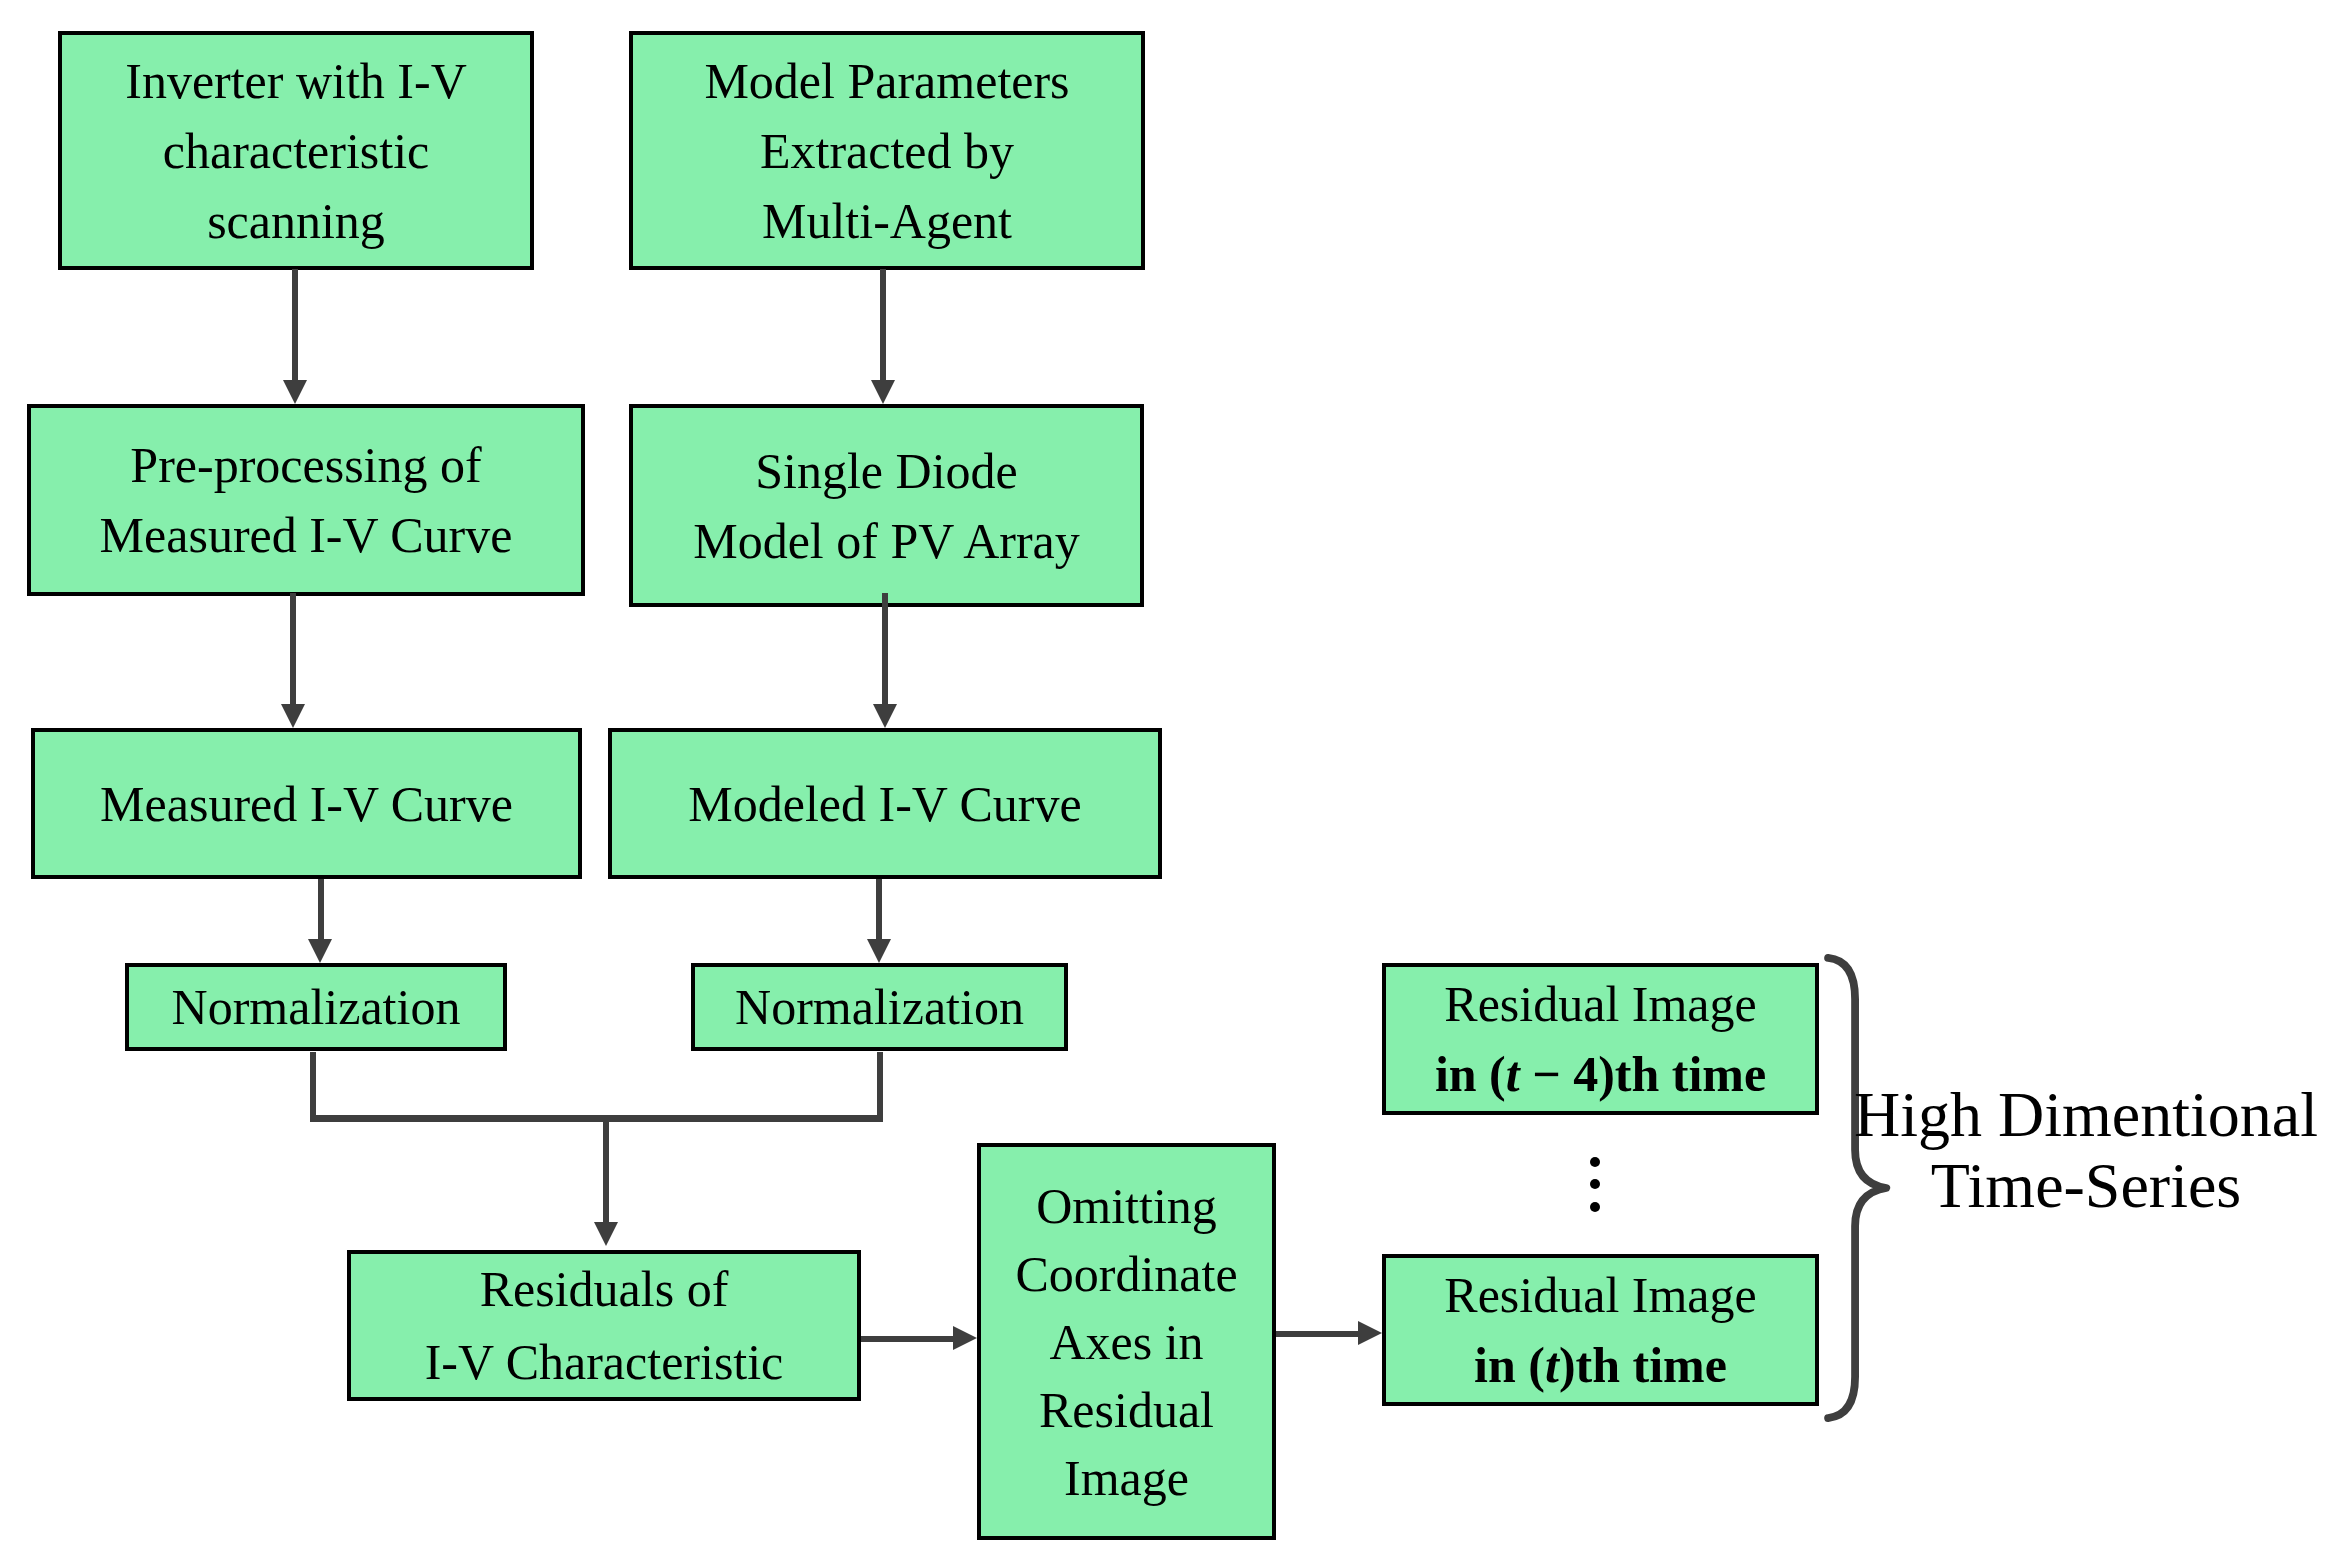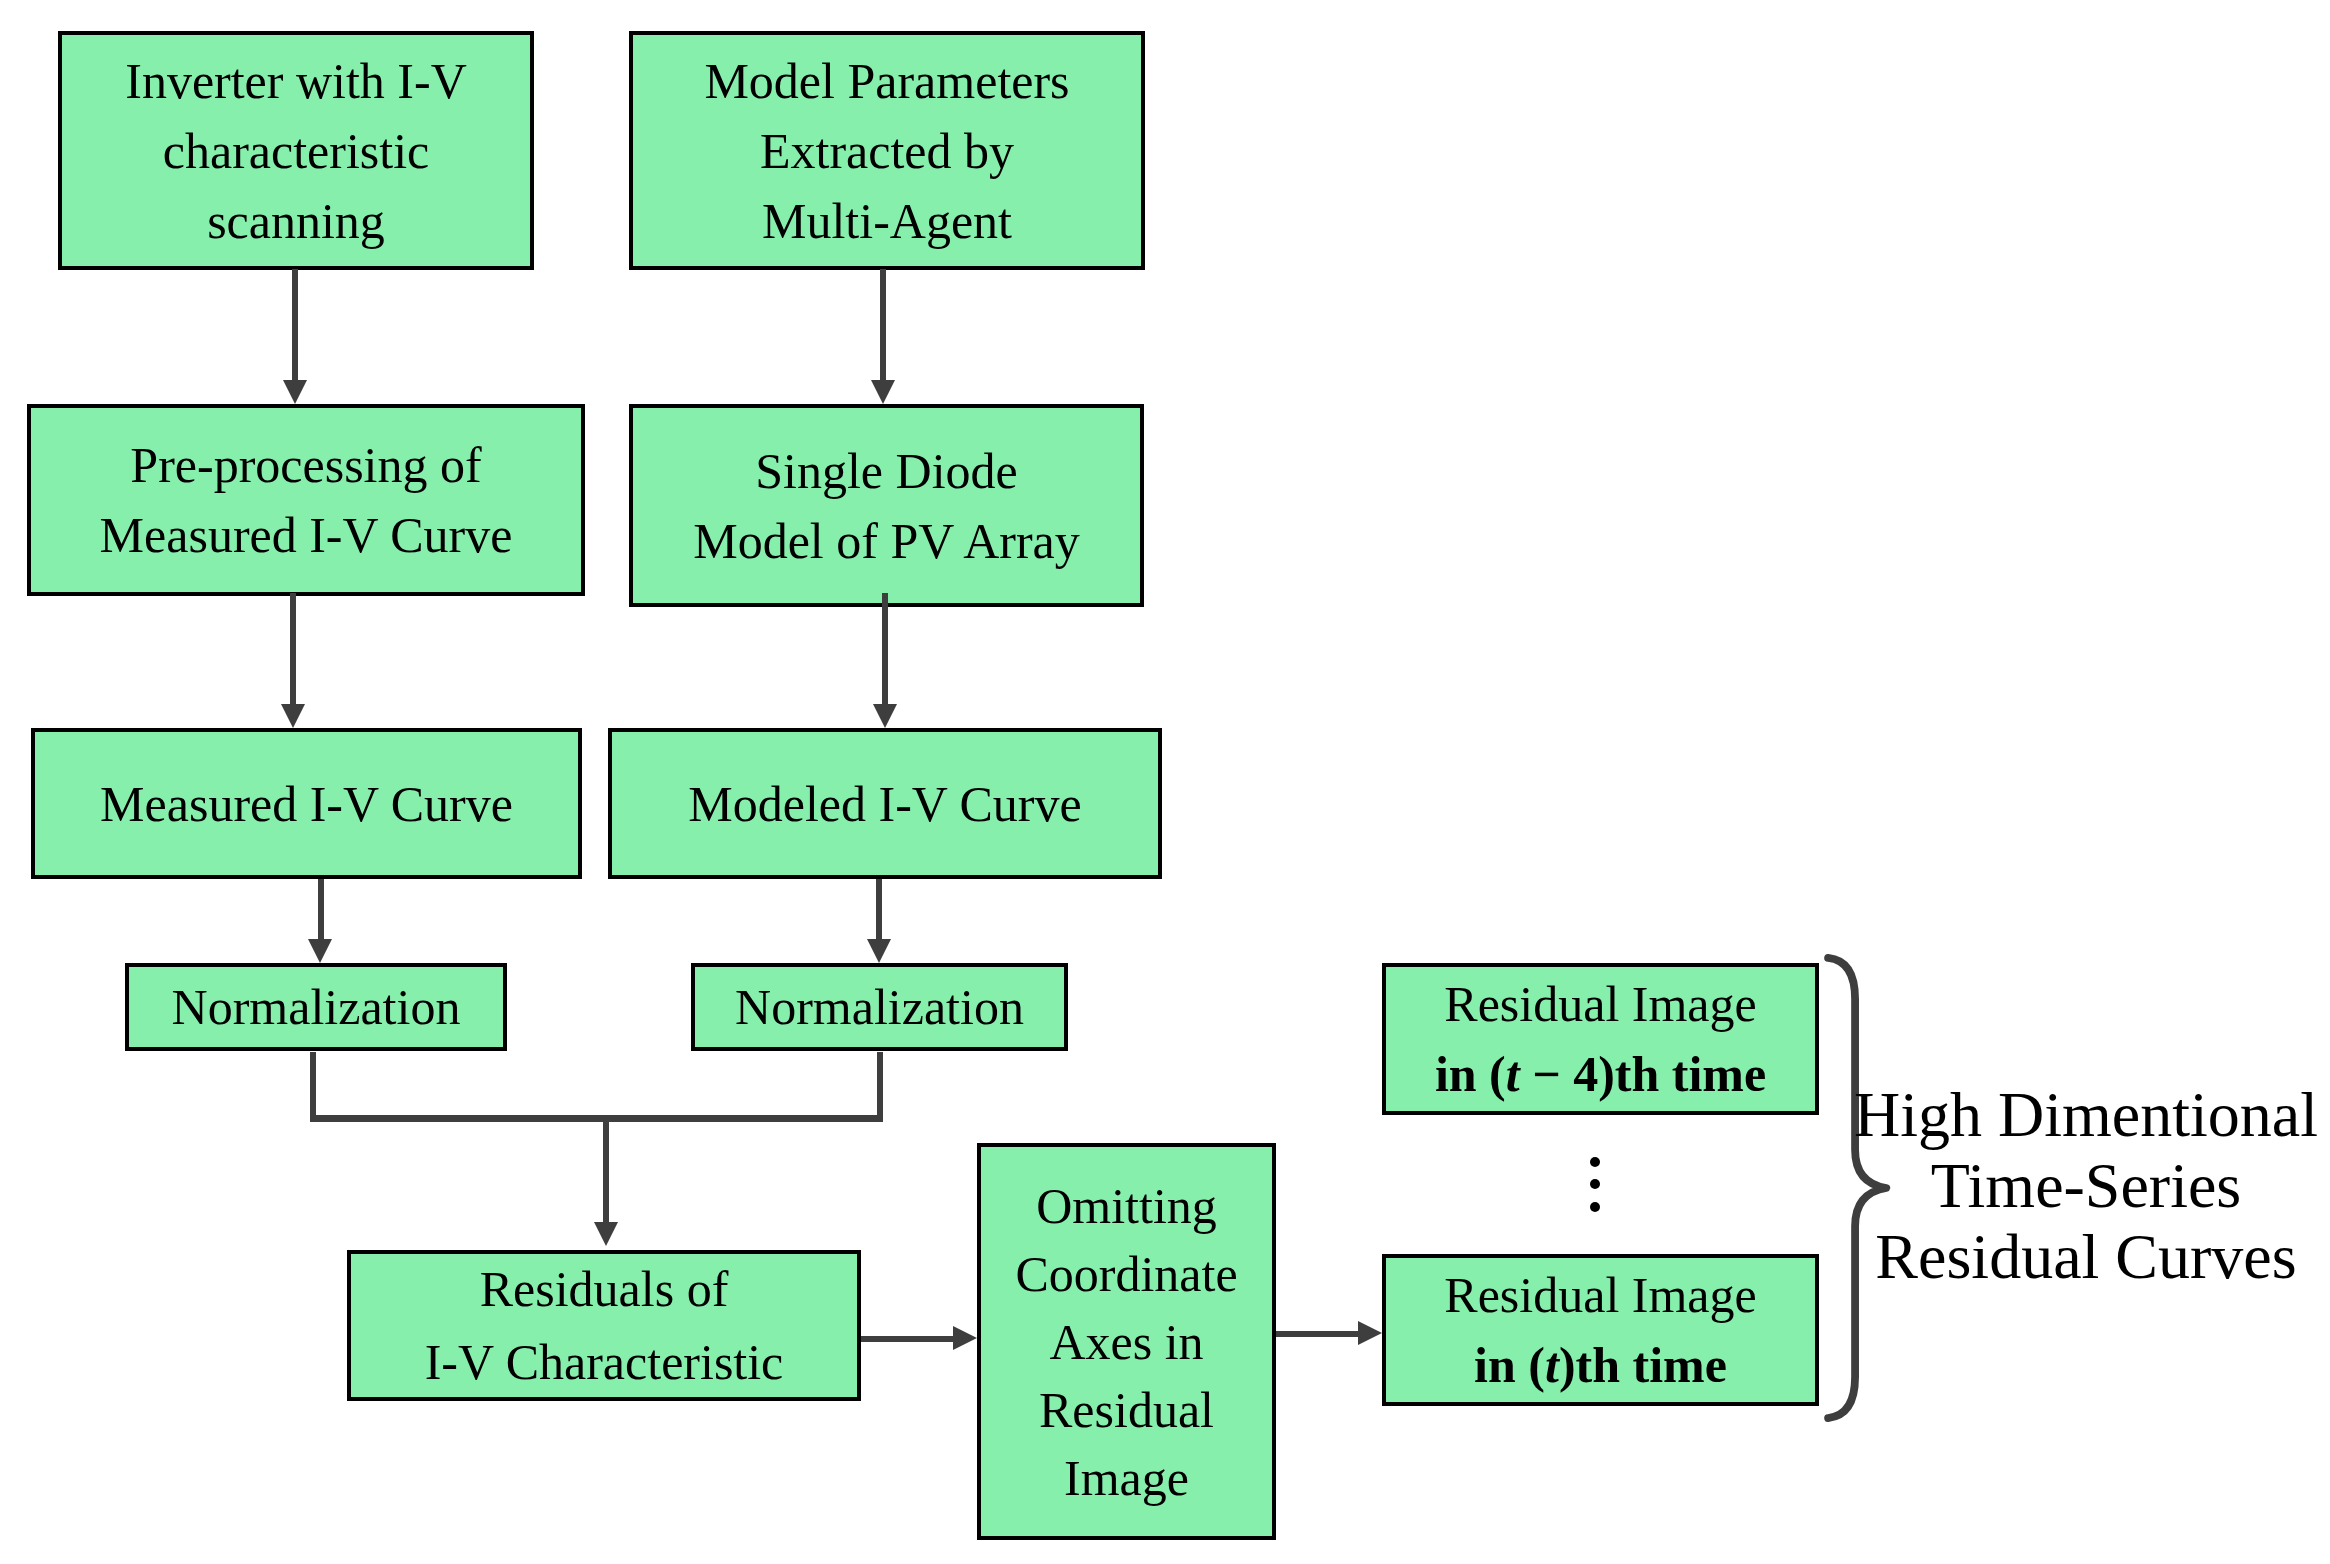--- a/index.html
+++ b/index.html
@@ -155,15 +155,14 @@
 <div class="dot" style="left:1590px;top:1179px;"></div>
 <div class="dot" style="left:1590px;top:1202px;"></div>
 
 <svg class="brace-svg" style="left:1821px;top:953px;" width="71" height="470" viewBox="0 0 100 660">
   <path d="M 10,6 Q 48,10 48,64 L 48,276 Q 48,323 92,330 Q 48,337 48,384 L 48,596 Q 48,650 10,654" fill="none" stroke="#3e3e3e" stroke-width="11" stroke-linecap="round" stroke-linejoin="round"></path>
 </svg>
 
 <div class="side-label" style="left:1851px;top:1079px;width:470px;">
   <div>High Dimentional</div>
   <div>Time-Series</div>
-  <div>Residual Curves</div>
 </div>
 
 
 </body></html>

